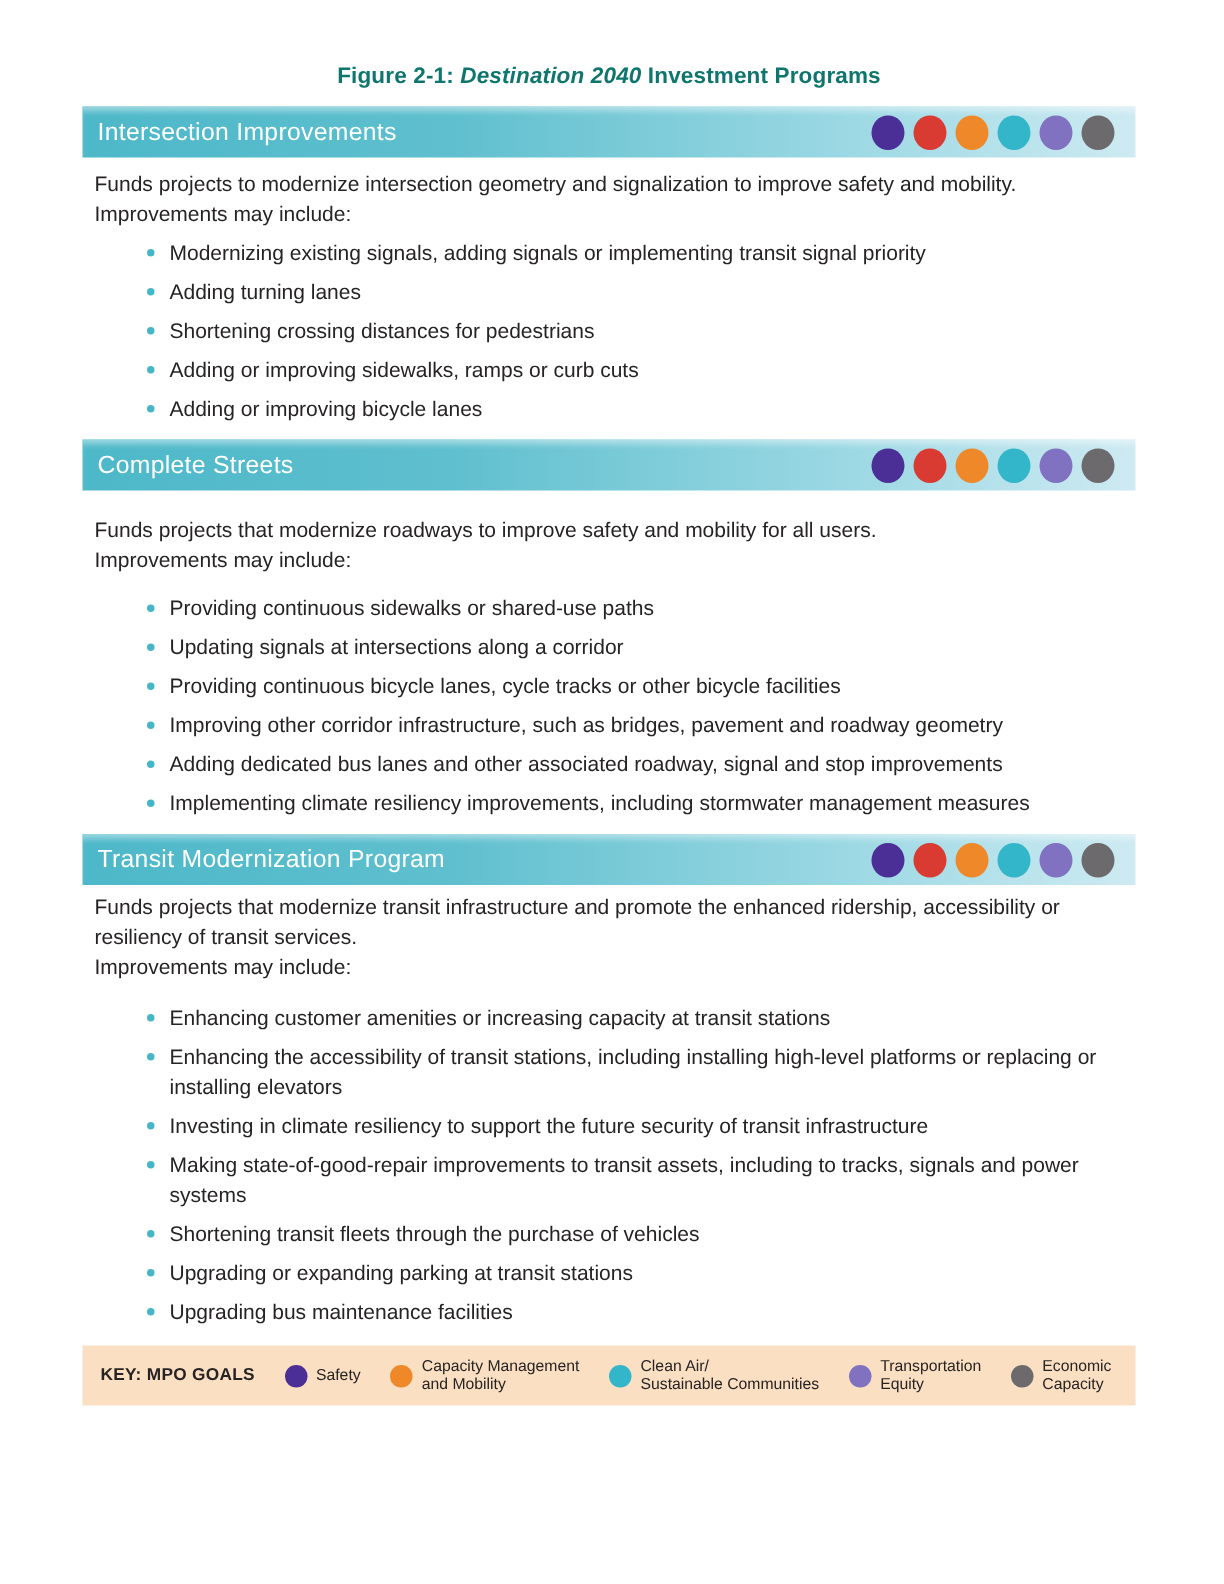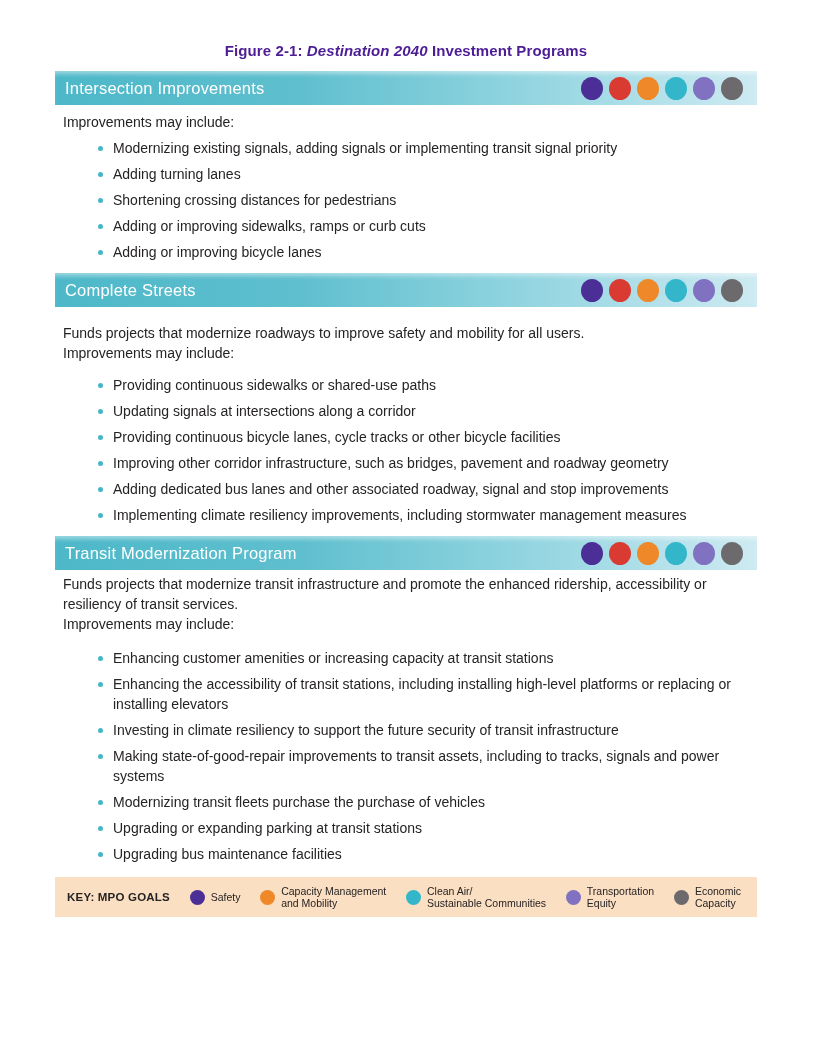--- a/index.html
+++ b/index.html
@@ -53,36 +53,37 @@
   .key-label { font-weight:bold; font-size:11.5px; letter-spacing:0.2px; white-space:nowrap; }
   .key-item { display:flex; align-items:center; gap:6px; }
   .key-dot { width:15px; height:15px; border-radius:50%; flex:none; }
   .key-text { font-size:10.5px; line-height:12px; }
 </style>
 </head>
 <body>
 
 <div class="page">
 
-  <div class="fig-title" style="color: #4c1d95;"><span>Figure 2-1: </span><span class="it">Destination 2040</span><span> Investment Programs</span></div>
+  <div class="fig-title" style="color: #0f766e;"><span>Figure 2-1: </span><span class="it">Destination 2040</span><span> Investment Programs</span></div>
 
   <div id="sections">
   <section class="section section-0">
     <div class="bar">
       <span class="bar-title">Intersection Improvements</span>
       <span class="dots">
             <span class="dot" style="background: rgb(75, 47, 150);"></span>
             <span class="dot" style="background: rgb(217, 58, 50);"></span>
             <span class="dot" style="background: rgb(239, 136, 41);"></span>
             <span class="dot" style="background: rgb(51, 182, 201);"></span>
             <span class="dot" style="background: rgb(128, 113, 193);"></span>
             <span class="dot" style="background: rgb(109, 106, 109);"></span>
           </span>
     </div>
     <div class="desc">
+          <div>Funds projects to modernize intersection geometry and signalization to improve safety and mobility.</div>
           <div>Improvements may include:</div>
         </div>
     <ul class="bullets">
           <li><span class="bullet-dot" style="background: rgb(69, 182, 200);"></span><span>Modernizing existing signals, adding signals or implementing transit signal priority</span></li>
           <li><span class="bullet-dot" style="background: rgb(69, 182, 200);"></span><span>Adding turning lanes</span></li>
           <li><span class="bullet-dot" style="background: rgb(69, 182, 200);"></span><span>Shortening crossing distances for pedestrians</span></li>
           <li><span class="bullet-dot" style="background: rgb(69, 182, 200);"></span><span>Adding or improving sidewalks, ramps or curb cuts</span></li>
           <li><span class="bullet-dot" style="background: rgb(69, 182, 200);"></span><span>Adding or improving bicycle lanes</span></li>
         </ul>
   </section>
@@ -127,21 +128,21 @@
     </div>
     <div class="desc">
           <div>Funds projects that modernize transit infrastructure and promote the enhanced ridership, accessibility or resiliency of transit services.</div>
           <div>Improvements may include:</div>
         </div>
     <ul class="bullets spaced">
           <li><span class="bullet-dot" style="background: rgb(69, 182, 200);"></span><span>Enhancing customer amenities or increasing capacity at transit stations</span></li>
           <li><span class="bullet-dot" style="background: rgb(69, 182, 200);"></span><span>Enhancing the accessibility of transit stations, including installing high-level platforms or replacing or installing elevators</span></li>
           <li><span class="bullet-dot" style="background: rgb(69, 182, 200);"></span><span>Investing in climate resiliency to support the future security of transit infrastructure</span></li>
           <li><span class="bullet-dot" style="background: rgb(69, 182, 200);"></span><span>Making state-of-good-repair improvements to transit assets, including to tracks, signals and power systems</span></li>
-          <li><span class="bullet-dot" style="background: rgb(69, 182, 200);"></span><span>Modernizing transit fleets purchase the purchase of vehicles</span></li>
+          <li><span class="bullet-dot" style="background: rgb(69, 182, 200);"></span><span>Shortening transit fleets through the purchase of vehicles</span></li>
           <li><span class="bullet-dot" style="background: rgb(69, 182, 200);"></span><span>Upgrading or expanding parking at transit stations</span></li>
           <li><span class="bullet-dot" style="background: rgb(69, 182, 200);"></span><span>Upgrading bus maintenance facilities</span></li>
         </ul>
   </section>
 </div>
 
   <div class="key-bar" id="key-bar" style="background: rgb(251, 223, 194);">
     <span class="key-label">KEY: MPO GOALS</span>
 
   <span class="key-item">

